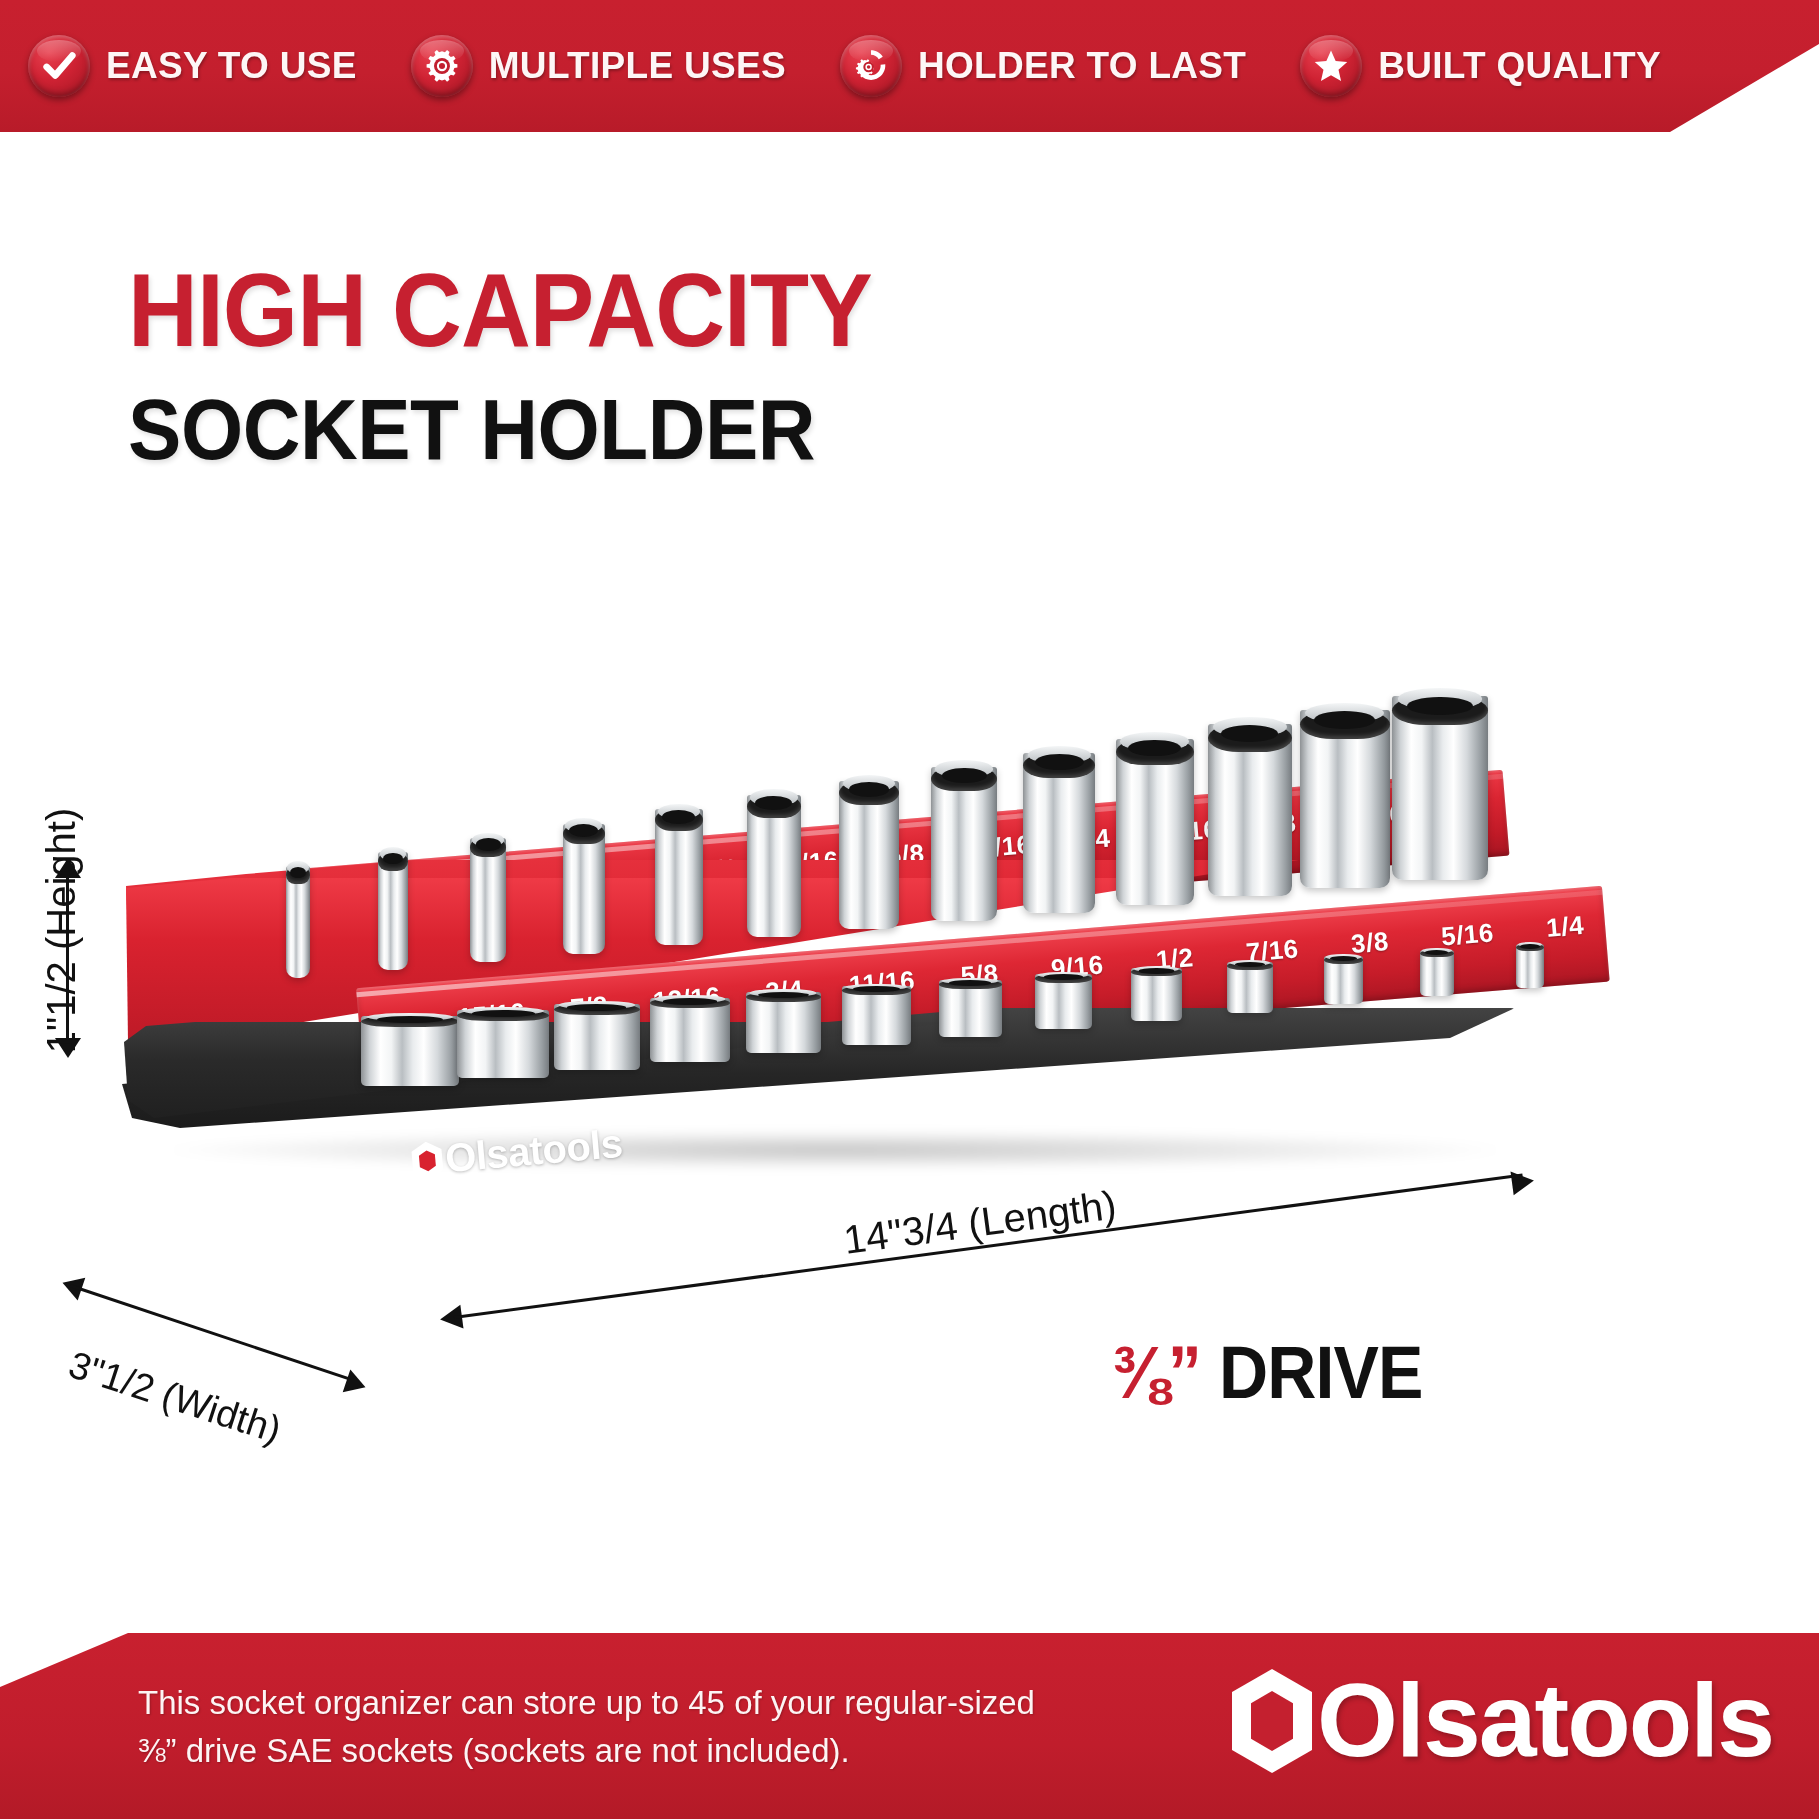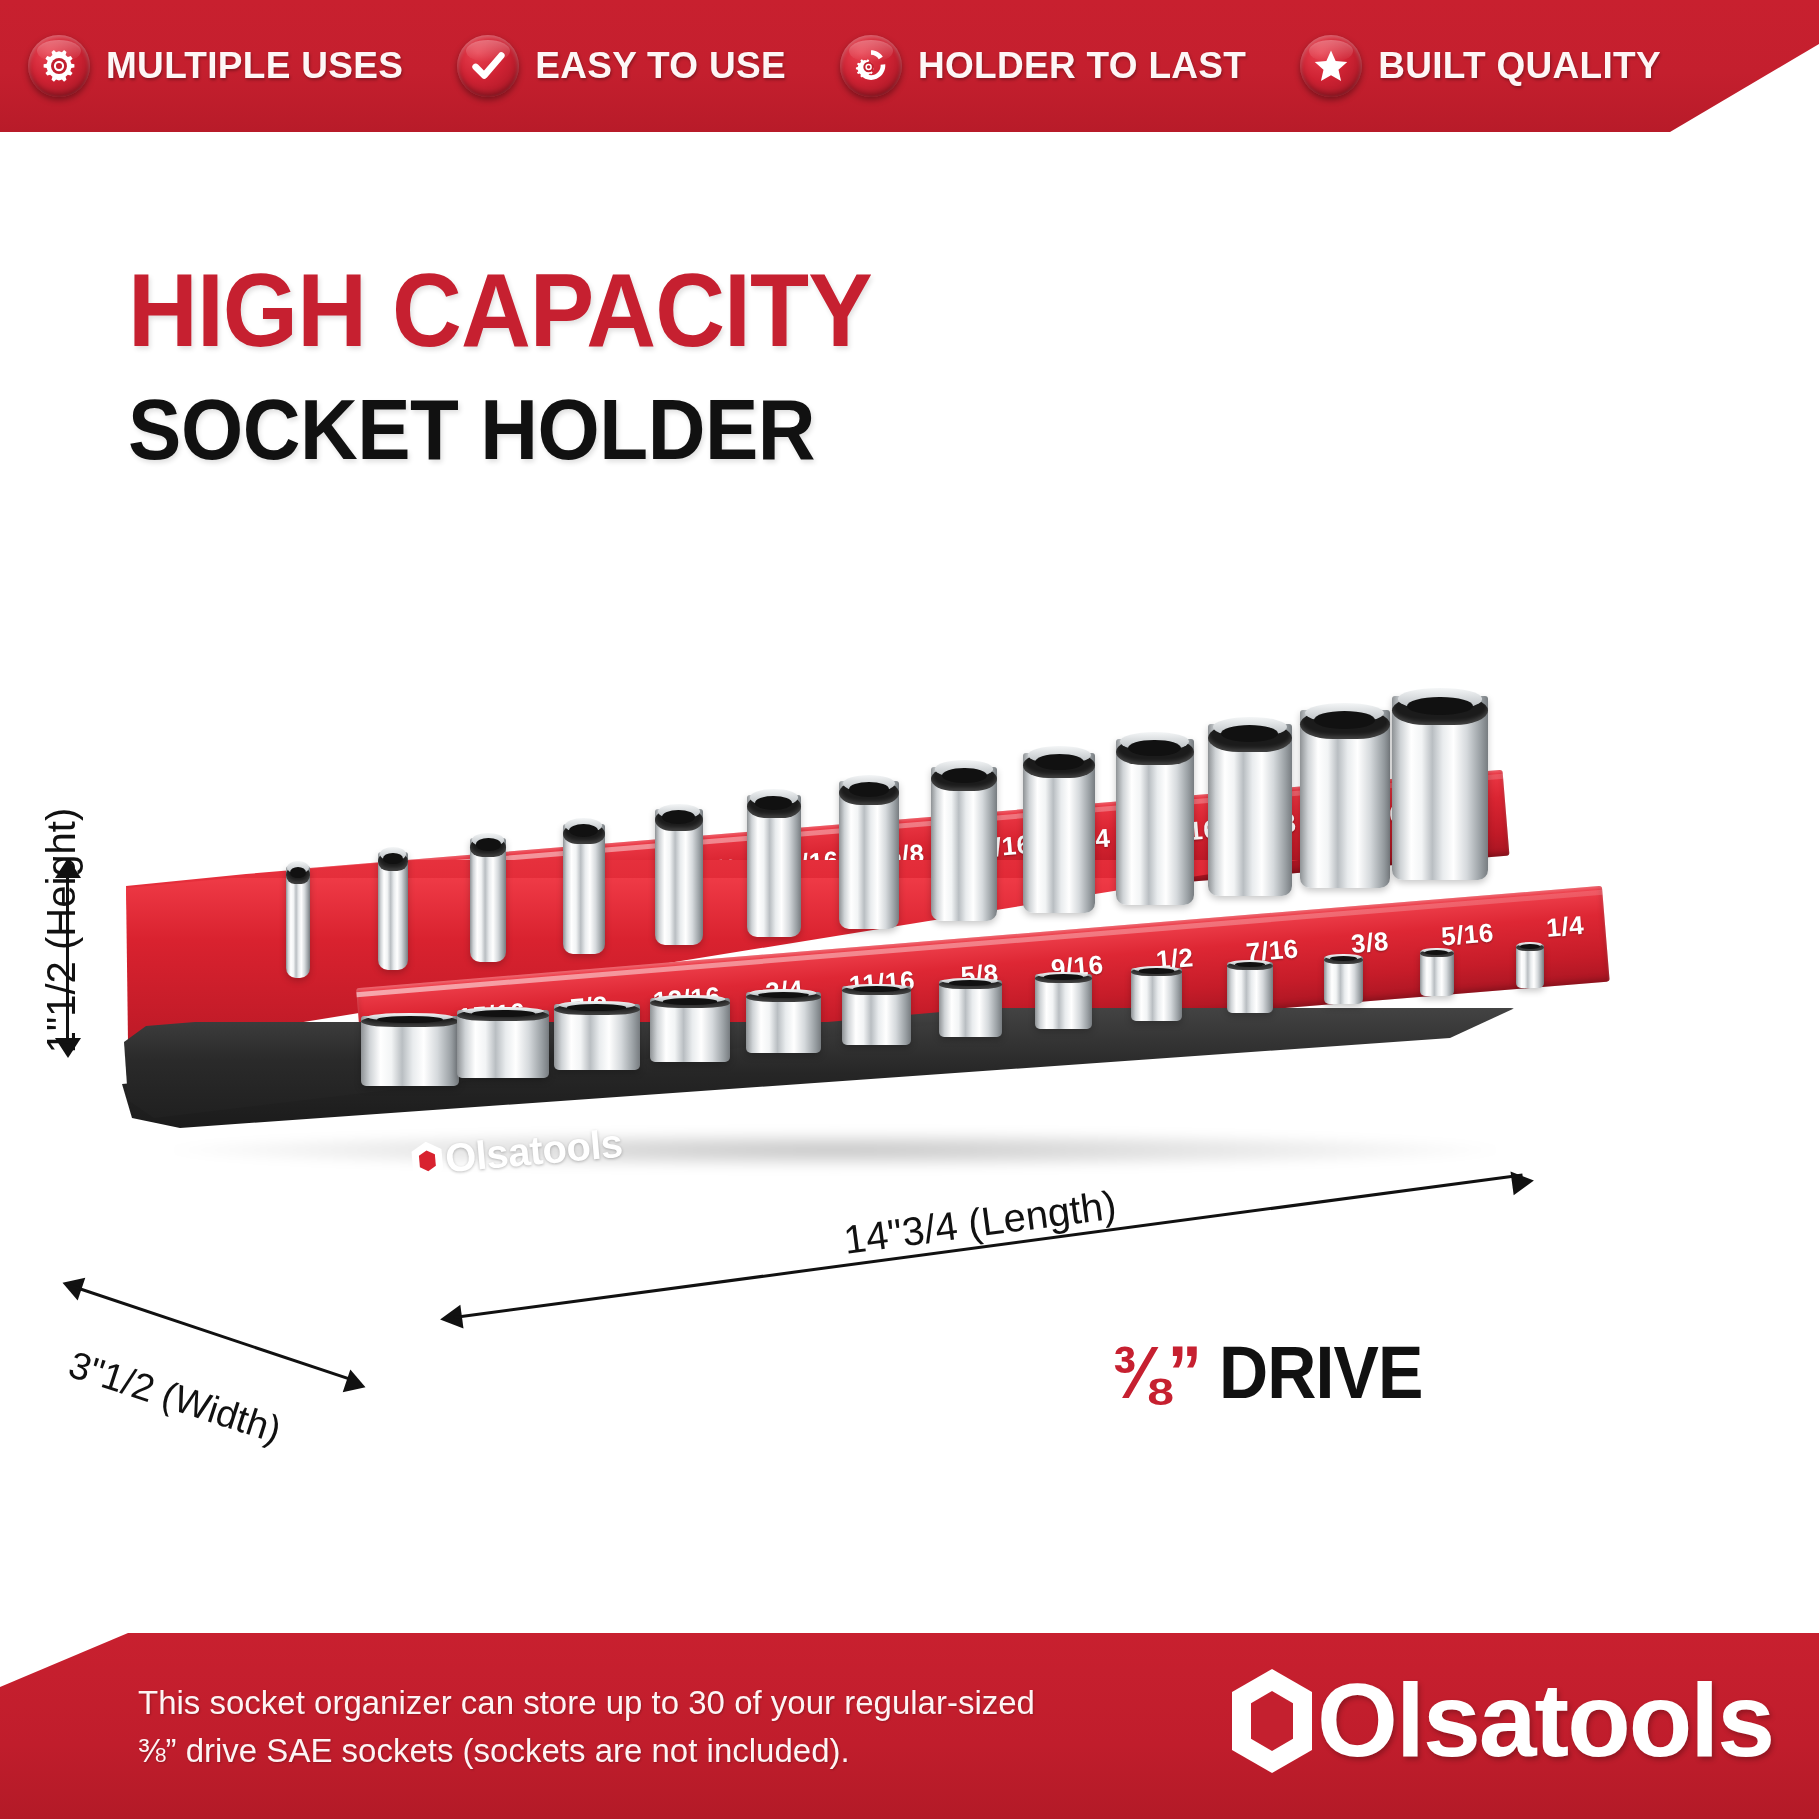--- a/index.html
+++ b/index.html
@@ -286,36 +286,36 @@
 </style>
 </head>
 <body>
 
 <div class="top-banner">
   <div class="badge-group">
 
     <div class="badge-item">
       <span class="badge-circle">
         <svg viewBox="0 0 40 40">
+            <path d="M7 21 L16 30 L34 9" stroke="#ffffff" stroke-width="7" fill="none" stroke-linecap="round" stroke-linejoin="round"></path>
+          </svg>
+      </span>
+      <span class="badge-text">EASY TO USE</span>
+    </div>
+
+    <div class="badge-item">
+      <span class="badge-circle">
+        <svg viewBox="0 0 40 40">
           <path fill="#ffffff" d="M20 4.5l3.1 1.1 2.2-2.4 2.6 2-1 3.1 2.4 2.3 3.1-1 1.9 2.7-2.4 2.2 1.1 3.1 3.2.6v3.3l-3.2.6-1.1 3.1 2.4 2.2-1.9 2.7-3.1-1-2.4 2.3 1 3.1-2.6 2-2.2-2.4-3.1 1.1-3.1-1.1-2.2 2.4-2.6-2 1-3.1-2.4-2.3-3.1 1-1.9-2.7 2.4-2.2-1.1-3.1-3.2-.6v-3.3l3.2-.6 1.1-3.1-2.4-2.2 1.9-2.7 3.1 1 2.4-2.3-1-3.1 2.6-2 2.2 2.4z"></path>
           <circle cx="20" cy="20" r="8.4" fill="#c2202f"></circle>
           <circle cx="20" cy="20" r="5.4" fill="#ffffff"></circle>
           <circle cx="20" cy="20" r="3.2" fill="#c2202f"></circle>
         </svg>
       </span>
       <span class="badge-text">MULTIPLE USES</span>
-    </div>
-
-    <div class="badge-item">
-      <span class="badge-circle">
-        <svg viewBox="0 0 40 40">
-            <path d="M7 21 L16 30 L34 9" stroke="#ffffff" stroke-width="7" fill="none" stroke-linecap="round" stroke-linejoin="round"></path>
-          </svg>
-      </span>
-      <span class="badge-text">EASY TO USE</span>
     </div>
 
     <div class="badge-item">
       <span class="badge-circle">
         <svg viewBox="0 0 40 40">
           <path fill="#ffffff" d="M20 3.5c5.2 0 9.8 2.7 12.4 6.8l-4.2 2.6C26.4 10 23.4 8.2 20 8.2V3.5z"></path>
           <path fill="#ffffff" d="M35 18.2c.6 6.4-3 12.6-9.1 15.2-6 2.6-13 .9-17.1-4l3.8-3.1c2.8 3.3 7.5 4.4 11.5 2.7 4-1.7 6.4-5.9 6-10.2l4.9-.6z"></path>
           <path fill="#ffffff" d="M6 23.5l5.6-2.6-1.1 6.2z"></path>
           <path fill="#ffffff" d="M15.5 13.4l2.3.8 1.6-1.8 2 1.5-.8 2.3 1.8 1.7 2.3-.8 1.4 2-1.8 1.6.8 2.3 2.4.5v2.5l-2.4.5-.8 2.3 1.8 1.6-1.4 2-2.3-.8-1.8 1.7.8 2.3-2 1.5-1.6-1.8-2.3.8-2.3-.8-1.6 1.8-2-1.5.8-2.3-1.8-1.7-2.3.8-1.4-2 1.8-1.6-.8-2.3-2.4-.5v-2.5l2.4-.5.8-2.3-1.8-1.6 1.4-2 2.3.8 1.8-1.7-.8-2.3 2-1.5 1.6 1.8z" transform="translate(-2.5,-1.5) scale(0.78) translate(5,6)"></path>
           <circle cx="17.5" cy="21" r="5.6" fill="#c2202f"></circle>
@@ -562,21 +562,21 @@
   <div class="txt">14"3/4 (Length)</div>
 </div>
 
 <div class="drive-callout">
   <span class="drive-frac">⅜”</span>
   <span class="drive-word">DRIVE</span>
 </div>
 
 <div class="footer">
   <div class="footer-text">
-    <div>This socket organizer can store up to 30 of your regular-sized</div>
+    <div>This socket organizer can store up to 45 of your regular-sized</div>
     <div>⅜” drive SAE sockets (sockets are not included).</div>
   </div>
   <div class="footer-logo">
     <span class="logo-hex-lg">
       <svg viewBox="0 0 86 104">
         <path fill="#ffffff" d="M43 0l40 23v58L43 104 3 81V23z"></path>
         <path fill="#c4202f" d="M43 22l21 12.2v35.6L43 82 22 69.8V34.2z"></path>
       </svg>
     </span>
     <span>Olsatools</span>

